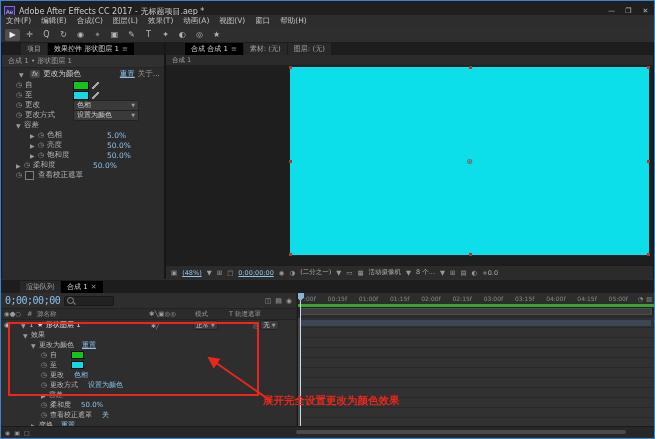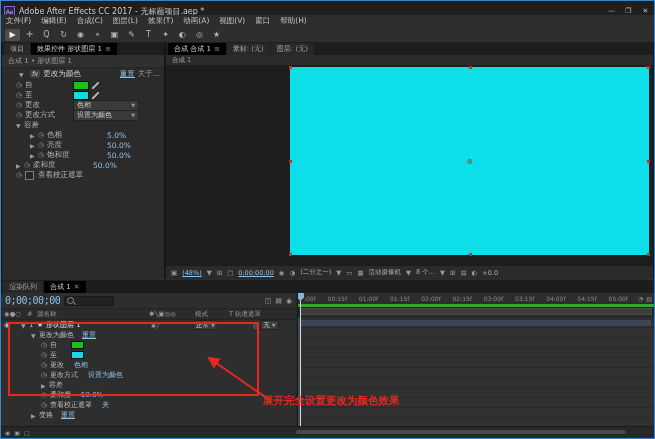--- a/index.html
+++ b/index.html
@@ -9,21 +9,21 @@
   .titlebar{position:absolute;left:0;top:0;right:0;height:20px;background:#1f1f1f;display:flex;align-items:center;font-size:8px;color:#cfcfcf;}
   .app-icon{width:9px;height:9px;margin:0 4px 0 3px;background:#2b2350;border:1px solid #7a6ae0;color:#c4b4ff;font-size:6px;line-height:9px;text-align:center;flex:0 0 auto;}
   .win-controls{margin-left:auto;display:flex;}
   .win-btn{width:17px;text-align:center;font-size:7px;color:#bbb;}
   .menubar{position:absolute;left:0;top:14px;right:0;height:12px;background:#2d2d2d;border-bottom:1px solid #202020;display:flex;align-items:center;font-size:7.5px;color:#c6c6c6;}
   .menu-item{padding:0 5px;}
   .toolbar{position:absolute;left:0;top:26px;right:0;height:15px;background:#2e2e2e;border-bottom:1px solid #191919;display:flex;align-items:center;gap:2px;padding-left:4px;}
   .tool{width:15px;height:12px;display:flex;align-items:center;justify-content:center;font-size:8px;color:#b5b5b5;}
   .tool.sel{background:#4d4d4d;border-radius:2px;color:#eee;}
   
-  .tabbar{height:13px;background:#1d1d1d;display:flex;align-items:flex-end;padding-left:2px;}
+  .tabbar{height:13px;background:#1d1d1d;display:flex;align-items:flex-end;padding-left:19px;}
   .tab{height:12px;padding:0 6px;font-size:7px;background:#282828;margin-right:1px;color:#a6a6a6;display:flex;align-items:center;gap:3px;white-space:nowrap;}
   .tab.active{background:#000000;color:#d6d6d6;}
   .pmenu{font-size:7px;color:#8a8a8a;}
   
   .main{position:absolute;left:0;top:41px;right:0;height:237px;background:#161616;}
   .ec{position:absolute;left:1px;top:0;width:162px;height:237px;background:#2b2b2b;overflow:hidden;}
   .ec-breadcrumb{height:12px;line-height:12px;padding-left:6px;font-size:7px;color:#9f9f9f;background:#303030;border-bottom:1px solid #242424;}
   .ec-effhdr{height:12px;display:flex;align-items:center;font-size:7.5px;color:#d2d2d2;padding-left:17px;gap:3px;}
   .fxbadge{font-style:italic;font-size:6.5px;color:#cfcfcf;background:#454545;padding:0 2px;border-radius:2px;}
   .link{color:#8cc0e8;text-decoration:underline;}
@@ -309,20 +309,24 @@
               </span>
             </span>
           <span class="abs" style="left:252px">
               <span style="font-size:6px;color:#9a9a9a;margin-right:2px">◎</span>
               <span class="tl-dd">
                 <span>无</span>
                 <span style="font-size:5px;color:#999">▼</span>
               </span>
             </span>
         </div>
+        <div class="tl-row" style="padding-left:22px">
+          <span class="twirl">▼</span>
+          <span>效果</span>
+        </div>
         <div class="tl-row" style="padding-left:30px">
           <span class="twirl">▼</span>
           <span>更改为颜色</span>
           <span class="link" style="margin-left:8px">重置</span>
         </div>
         <div class="tl-row" style="padding-left:40px">
           <span class="stopwatch">◷</span>
           <span>自</span>
           <span class="mini-sw" style="margin-left: 14px; background: rgb(23, 195, 23);"></span>
         </div>

